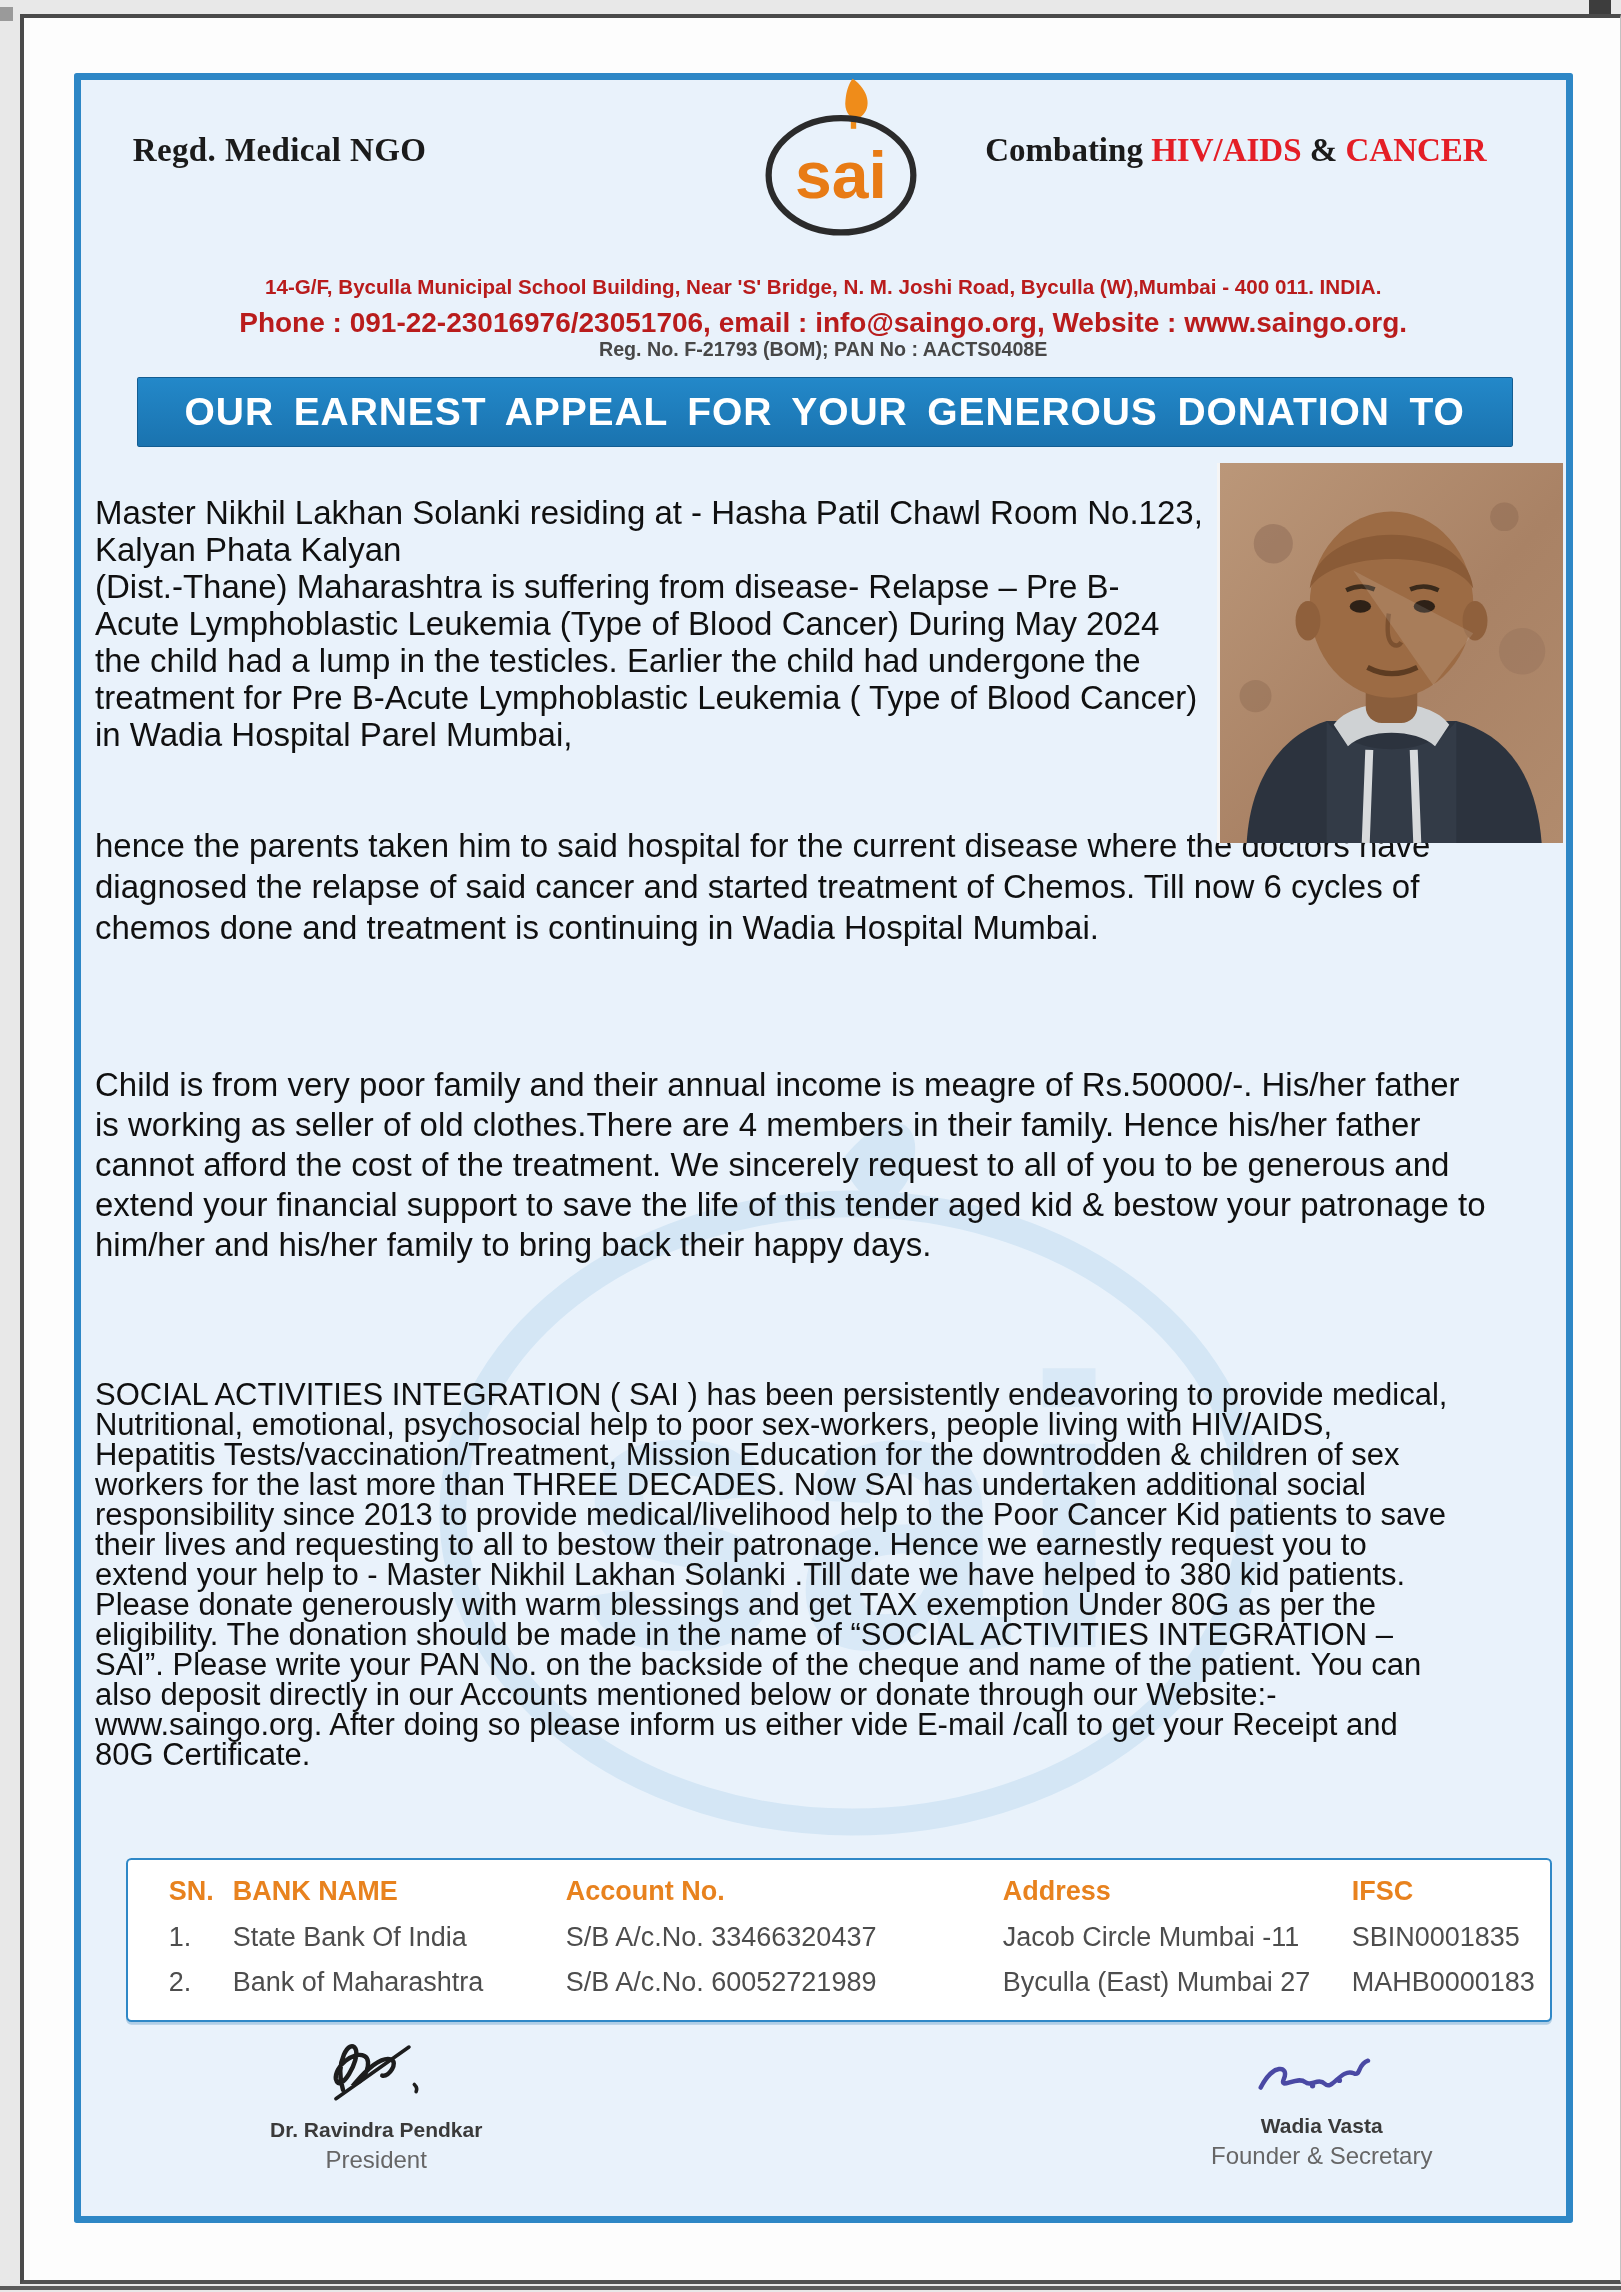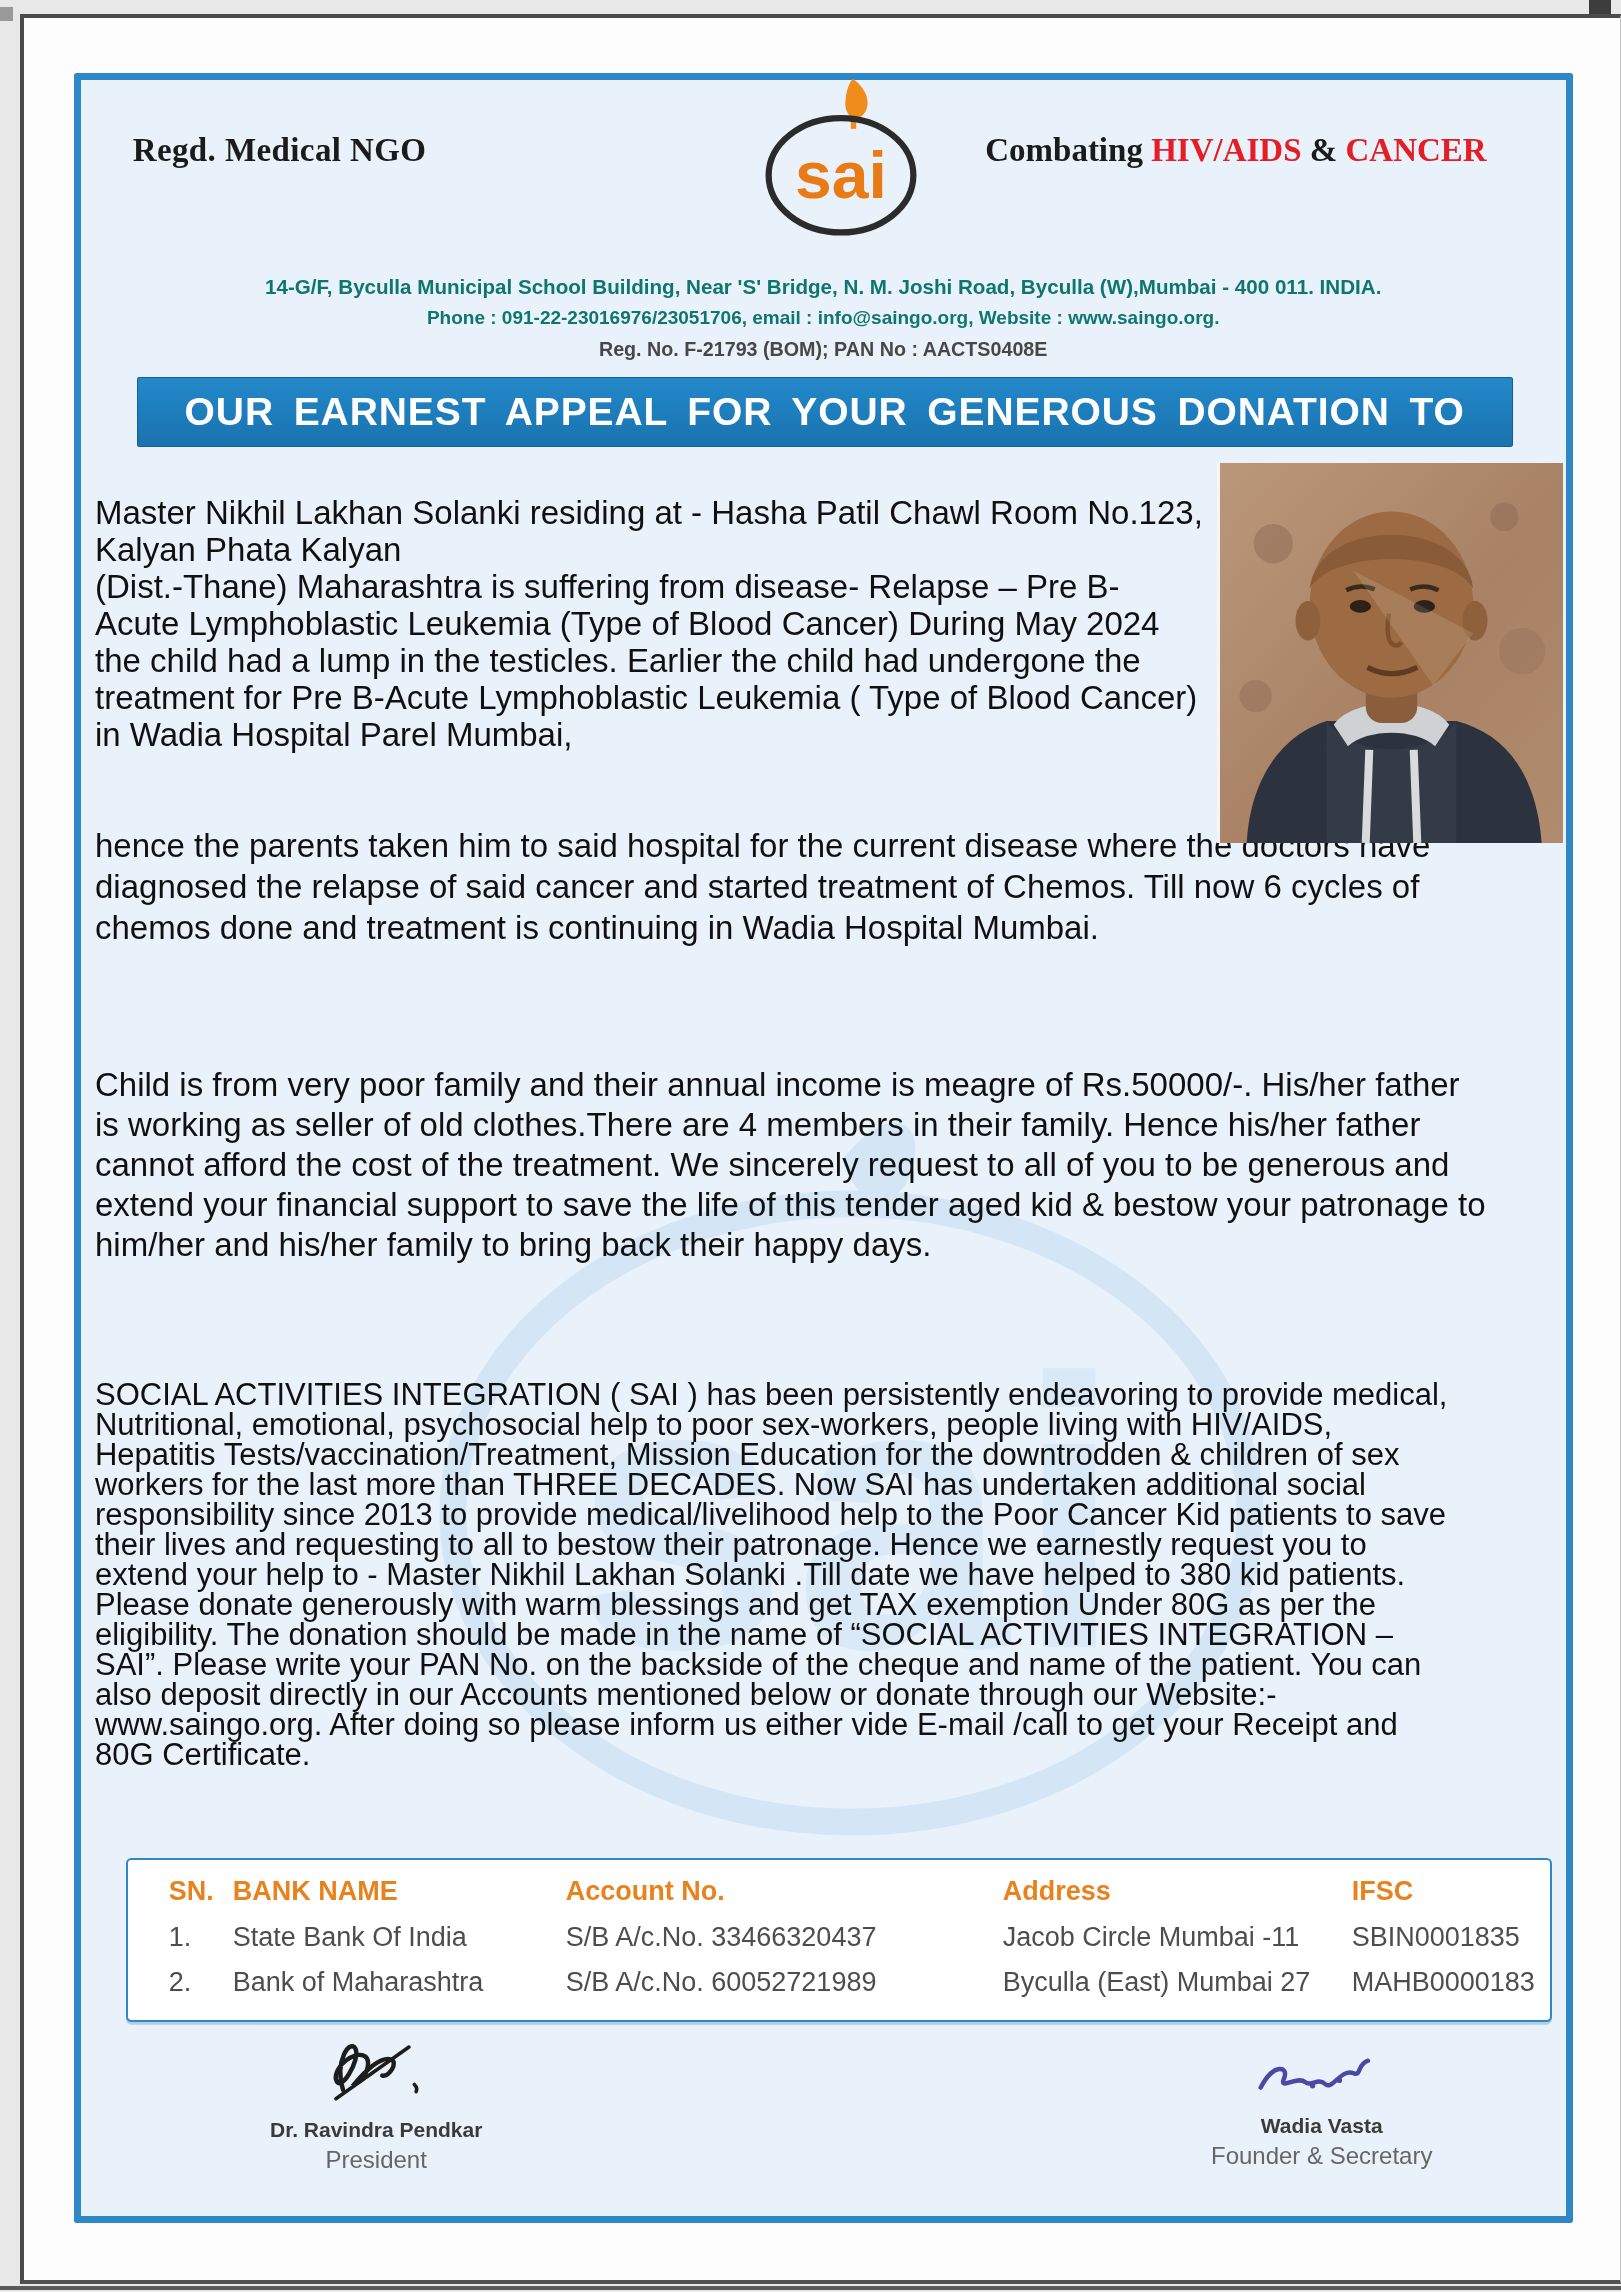--- a/index.html
+++ b/index.html
@@ -31,23 +31,23 @@
   .combating{right:79px;top:52px;font-family:"Liberation Serif", serif;font-weight:bold;
     font-size:33px;color:#1b1b1b;z-index:3;white-space:nowrap;}
   .combating .red{color:#e41e26;}
   .logo{left:684px;top:-3.6px;width:152px;height:159px;z-index:4;}
   .org-title{
     left:0;top:133px;width:100%;text-align:center;z-index:2;
     font-size:55px;font-weight:bold;color:#ee7e14;
     letter-spacing:8px;word-spacing:21.5px;white-space:nowrap;
     text-shadow:2.7px 3.6px 0 #363636;
   }
-  .addr{left:0;width:100%;text-align:center;font-weight:bold;color:#0f766e;z-index:2;}
+  .addr{left:0;width:100%;text-align:center;font-weight:bold;color:#b91c1c;z-index:2;}
   .addr1{top:195px;font-size:20.6px;}
-  .addr2{top:227px;font-size:19px;}
+  .addr2{top:227px;font-size:28px;}
   .addr3{top:258px;font-size:19.7px;color:#474747;}
   
   .banner{
     left:56px;top:297px;width:1376px;z-index:2;
     background:linear-gradient(#2388c9,#1a73af);
     border:1.8px solid #135d92;border-radius:1.8px;
     padding:10.7px 0 12.5px 0;text-align:center;box-sizing:border-box;
   }
   .banner div{color:#ffffff;font-weight:bold;font-size:39px;line-height:45px;
     letter-spacing:0.9px;word-spacing:8px;}

